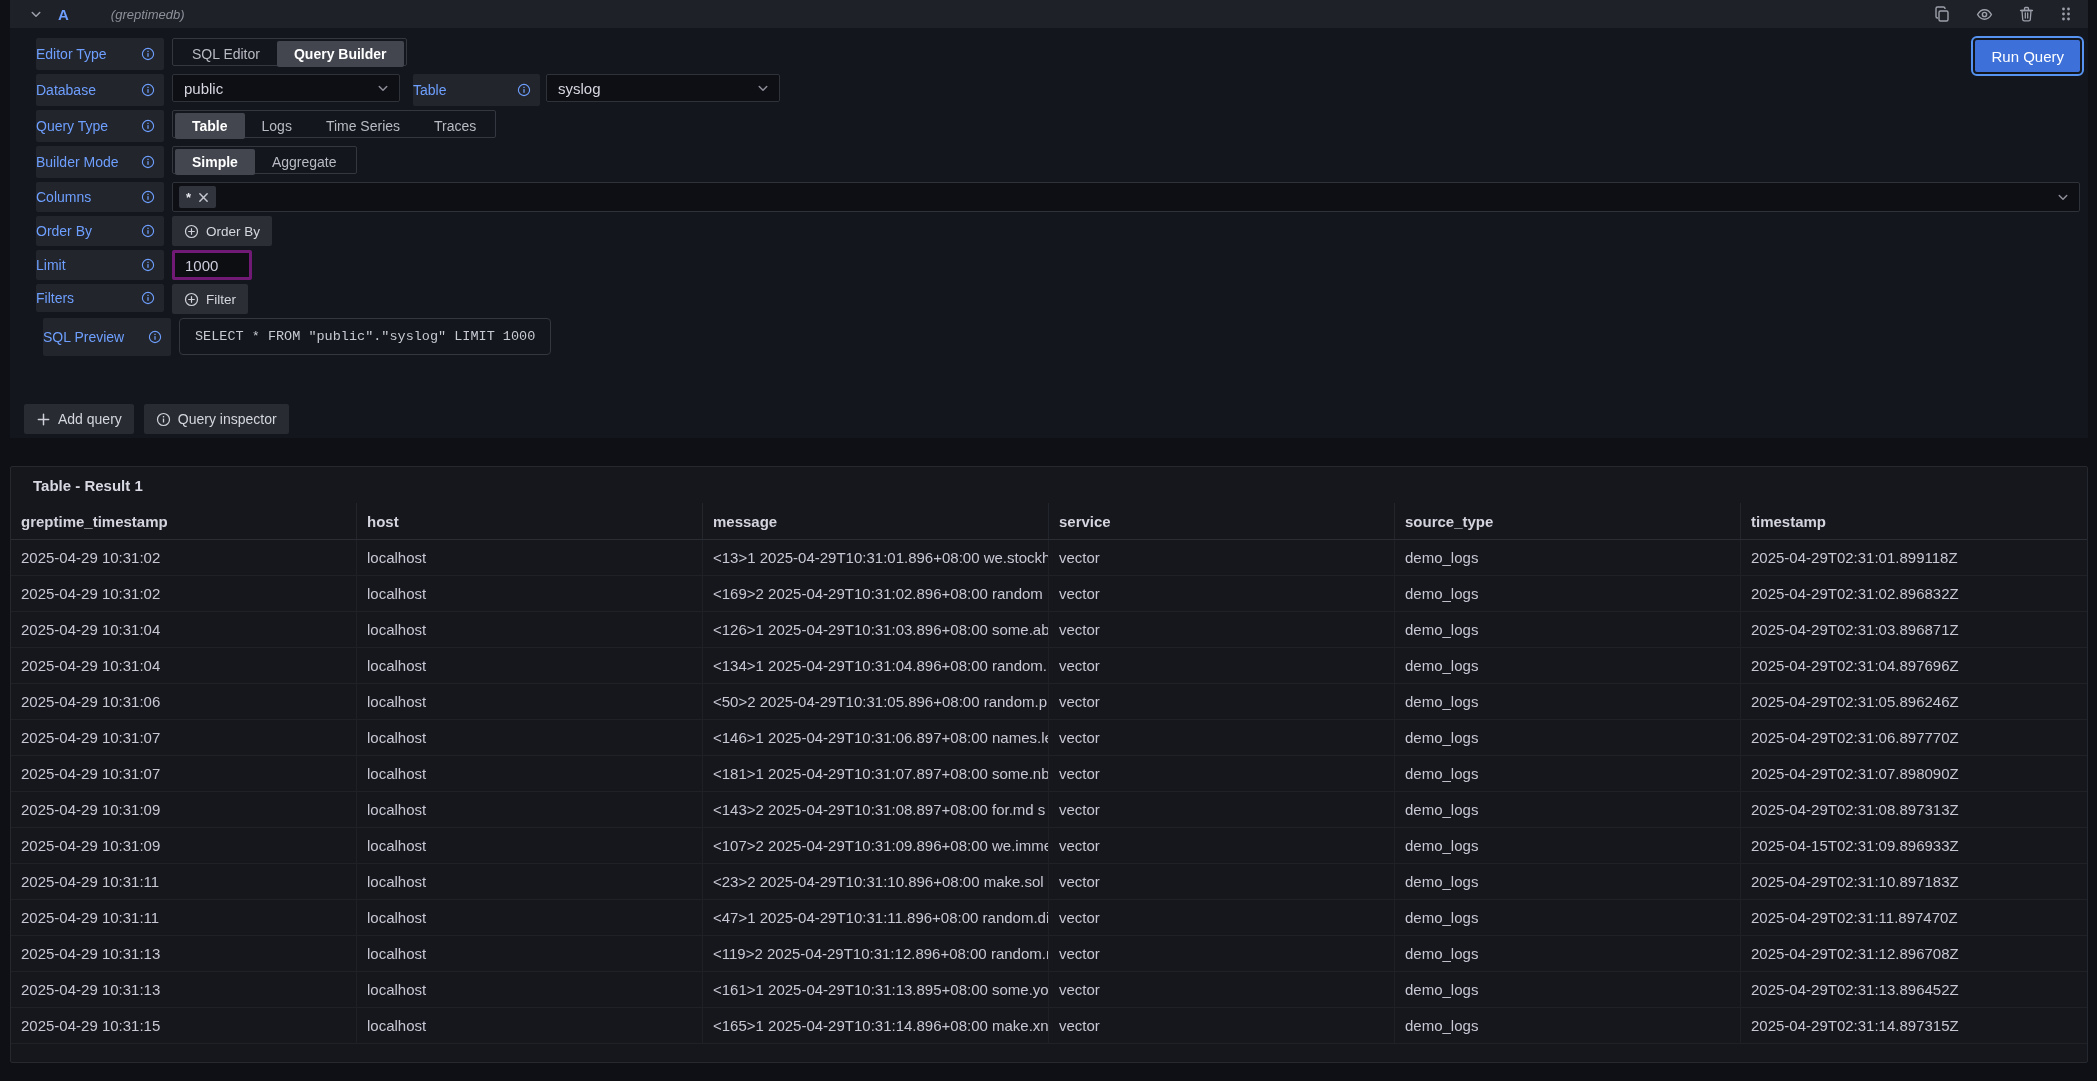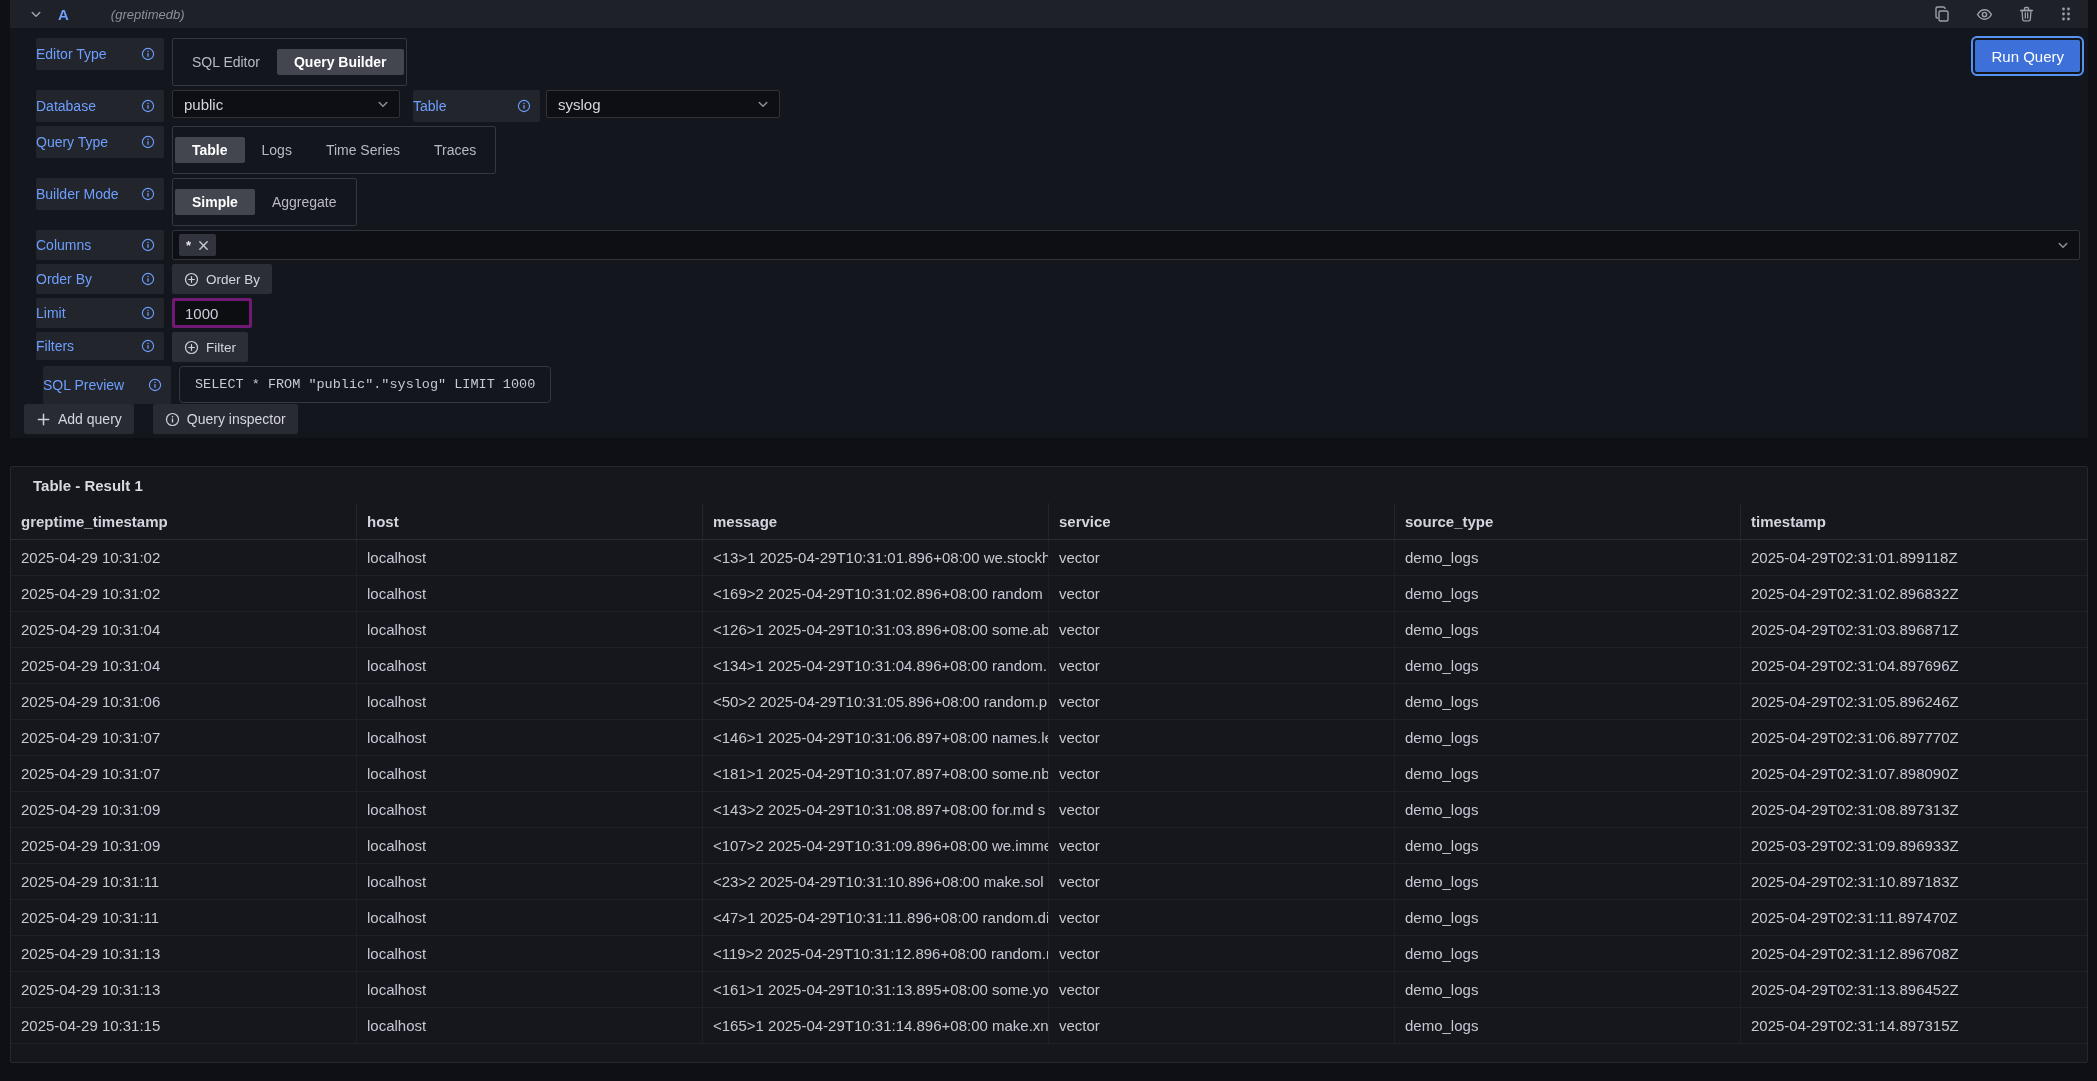--- a/index.html
+++ b/index.html
@@ -33,22 +33,22 @@
 
   .inline-label {
     width:128px; height:32px; background:#22252c; border-radius:2px;
     display:flex; align-items:center; justify-content:space-between;
     padding:0 9px 0 0; flex:none; margin-right:8px;
   }
   .inline-label .lbl-text { color:#6e9fff; font-size:14px; font-weight:500; }
   .info-icon { color:#6e9fff; display:flex; }
 
   .radio-group {
-    display:flex; align-items:center; border:1px solid #34373f; border-radius:2px;
-    background:#13161c; padding:2px; height:48px;
+    display:flex; align-items:flex-start; border:1px solid #34373f; border-radius:2px;
+    background:#13161c; padding:2px; height:28px;
   }
   .radio-opt {
     background:transparent; border:none; color:#b9bac4; font-size:14px;
     font-family:"Liberation Sans", sans-serif; padding:0 17px; border-radius:2px;
     cursor:pointer; line-height:26px; white-space:nowrap;
   }
   .radio-opt.selected { background:#43464e; color:#ffffff; font-weight:700; }
 
   .gf-select {
     height:28px; background:#0d0f14; border:1px solid #2f3239; border-radius:2px;
@@ -90,21 +90,21 @@
   }
   .row-sql { margin-top:2px;margin-left:7px; }
 
   .run-query-btn {
     position:absolute; top:40px; right:8px; height:32px; padding:0 16px;
     background:#3d71d9; color:#ffffff; border:none; border-radius:2px;
     font-size:15px; font-weight:500; font-family:"Liberation Sans", sans-serif; cursor:pointer;
     outline:2px solid #5794f2; outline-offset:2px;
   }
 
-  .editor-footer { position:absolute; left:14px; top:404px; display:flex; gap:19px; }
+  .editor-footer { position:absolute; left:14px; top:404px; display:flex; gap:10px; }
   .editor-footer .btn-secondary { font-size:14px; background:#282b31; }
 
   
   .table-panel {
     position:absolute; left:10px; top:466px; width:2078px; height:597px;
     background:#15171d; border:1px solid #25282f; border-radius:2px;
   }
   .panel-title {
     padding:10px 0 0 22px; font-size:15px; font-weight:700; color:#d8d9e2; height:36px;
   }
@@ -465,21 +465,21 @@
         <div class="tcell">vector</div>
         <div class="tcell">demo_logs</div>
         <div class="tcell">2025-04-29T02:31:08.897313Z</div>
       </div>
       <div class="tgrid trow">
         <div class="tcell">2025-04-29 10:31:09</div>
         <div class="tcell">localhost</div>
         <div class="tcell">&lt;107&gt;2 2025-04-29T10:31:09.896+08:00 we.imme</div>
         <div class="tcell">vector</div>
         <div class="tcell">demo_logs</div>
-        <div class="tcell">2025-03-29T02:31:09.896933Z</div>
+        <div class="tcell">2025-04-15T02:31:09.896933Z</div>
       </div>
       <div class="tgrid trow">
         <div class="tcell">2025-04-29 10:31:11</div>
         <div class="tcell">localhost</div>
         <div class="tcell">&lt;23&gt;2 2025-04-29T10:31:10.896+08:00 make.sol</div>
         <div class="tcell">vector</div>
         <div class="tcell">demo_logs</div>
         <div class="tcell">2025-04-29T02:31:10.897183Z</div>
       </div>
       <div class="tgrid trow">

